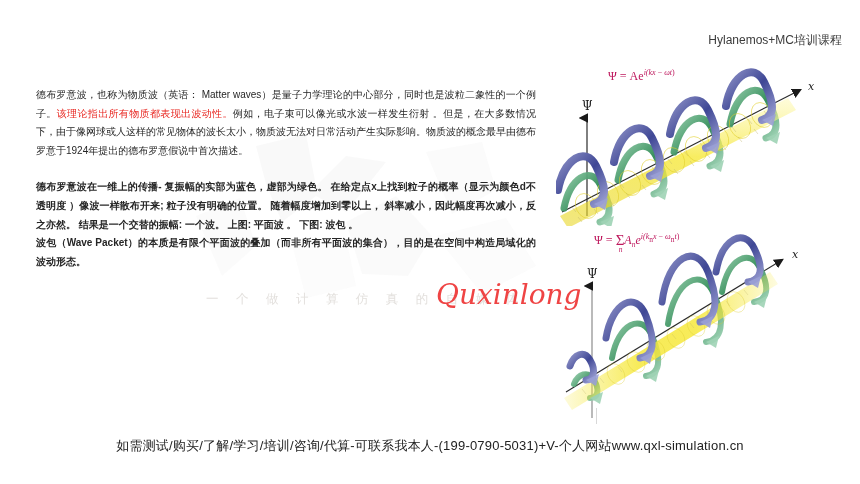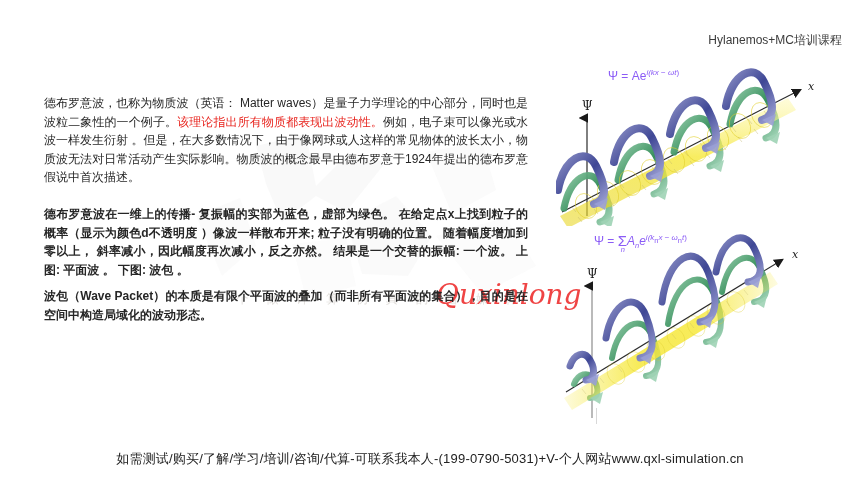--- a/index.html
+++ b/index.html
@@ -75,42 +75,42 @@
 
   
   .body-col {
     position: absolute;
     left: 36px;
     top: 86px;
     width: 500px;
     z-index: 2;
   }
   .para {
-    font-size: 12px;
+    font-size: 10px;
     line-height: 18.6px;
     color: #262626;
     text-align: justify;
-    margin: 8px;
+    margin: 0;
   }
   .para + .para { margin-top: 18px; font-weight: bold; }
   .para.tight { margin-top: 0px; }
   .hl-red { color: #e8251f; }
 
   
   .figure {
     position: absolute;
     z-index: 2;
   }
   .figure-1 { left: 556px; top: 66px;  width: 300px; height: 160px; }
   .figure-2 { left: 556px; top: 232px; width: 300px; height: 190px; }
   .formula {
     position: absolute;
-    font-family: Liberation Sans, sans-serif;
+    font-family: Liberation Serif, serif;
     font-size: 12px;
-    color: #8b5cf6;
+    color: #be185d;
     white-space: nowrap;
   }
   .formula .it { font-style: italic; }
   .formula sup { font-size: 8px; }
   .formula sub { font-size: 7.5px; }
   .formula .sigma {
     font-size: 15px;
     position: relative;
     display: inline-block;
     vertical-align: -1px;
@@ -126,21 +126,21 @@
     position: absolute;
     left: 0;
     top: 0;
   }
 
   
   .footer-note {
     position: absolute;
     left: 0;
     right: 0;
-    top: 450px;
+    top: 437px;
     text-align: center;
     font-size: 13px;
     color: #222222;
     letter-spacing: 0.2px;
     z-index: 3;
   }
   .divider {
     position: absolute;
     left: 596px;
     top: 408px;

